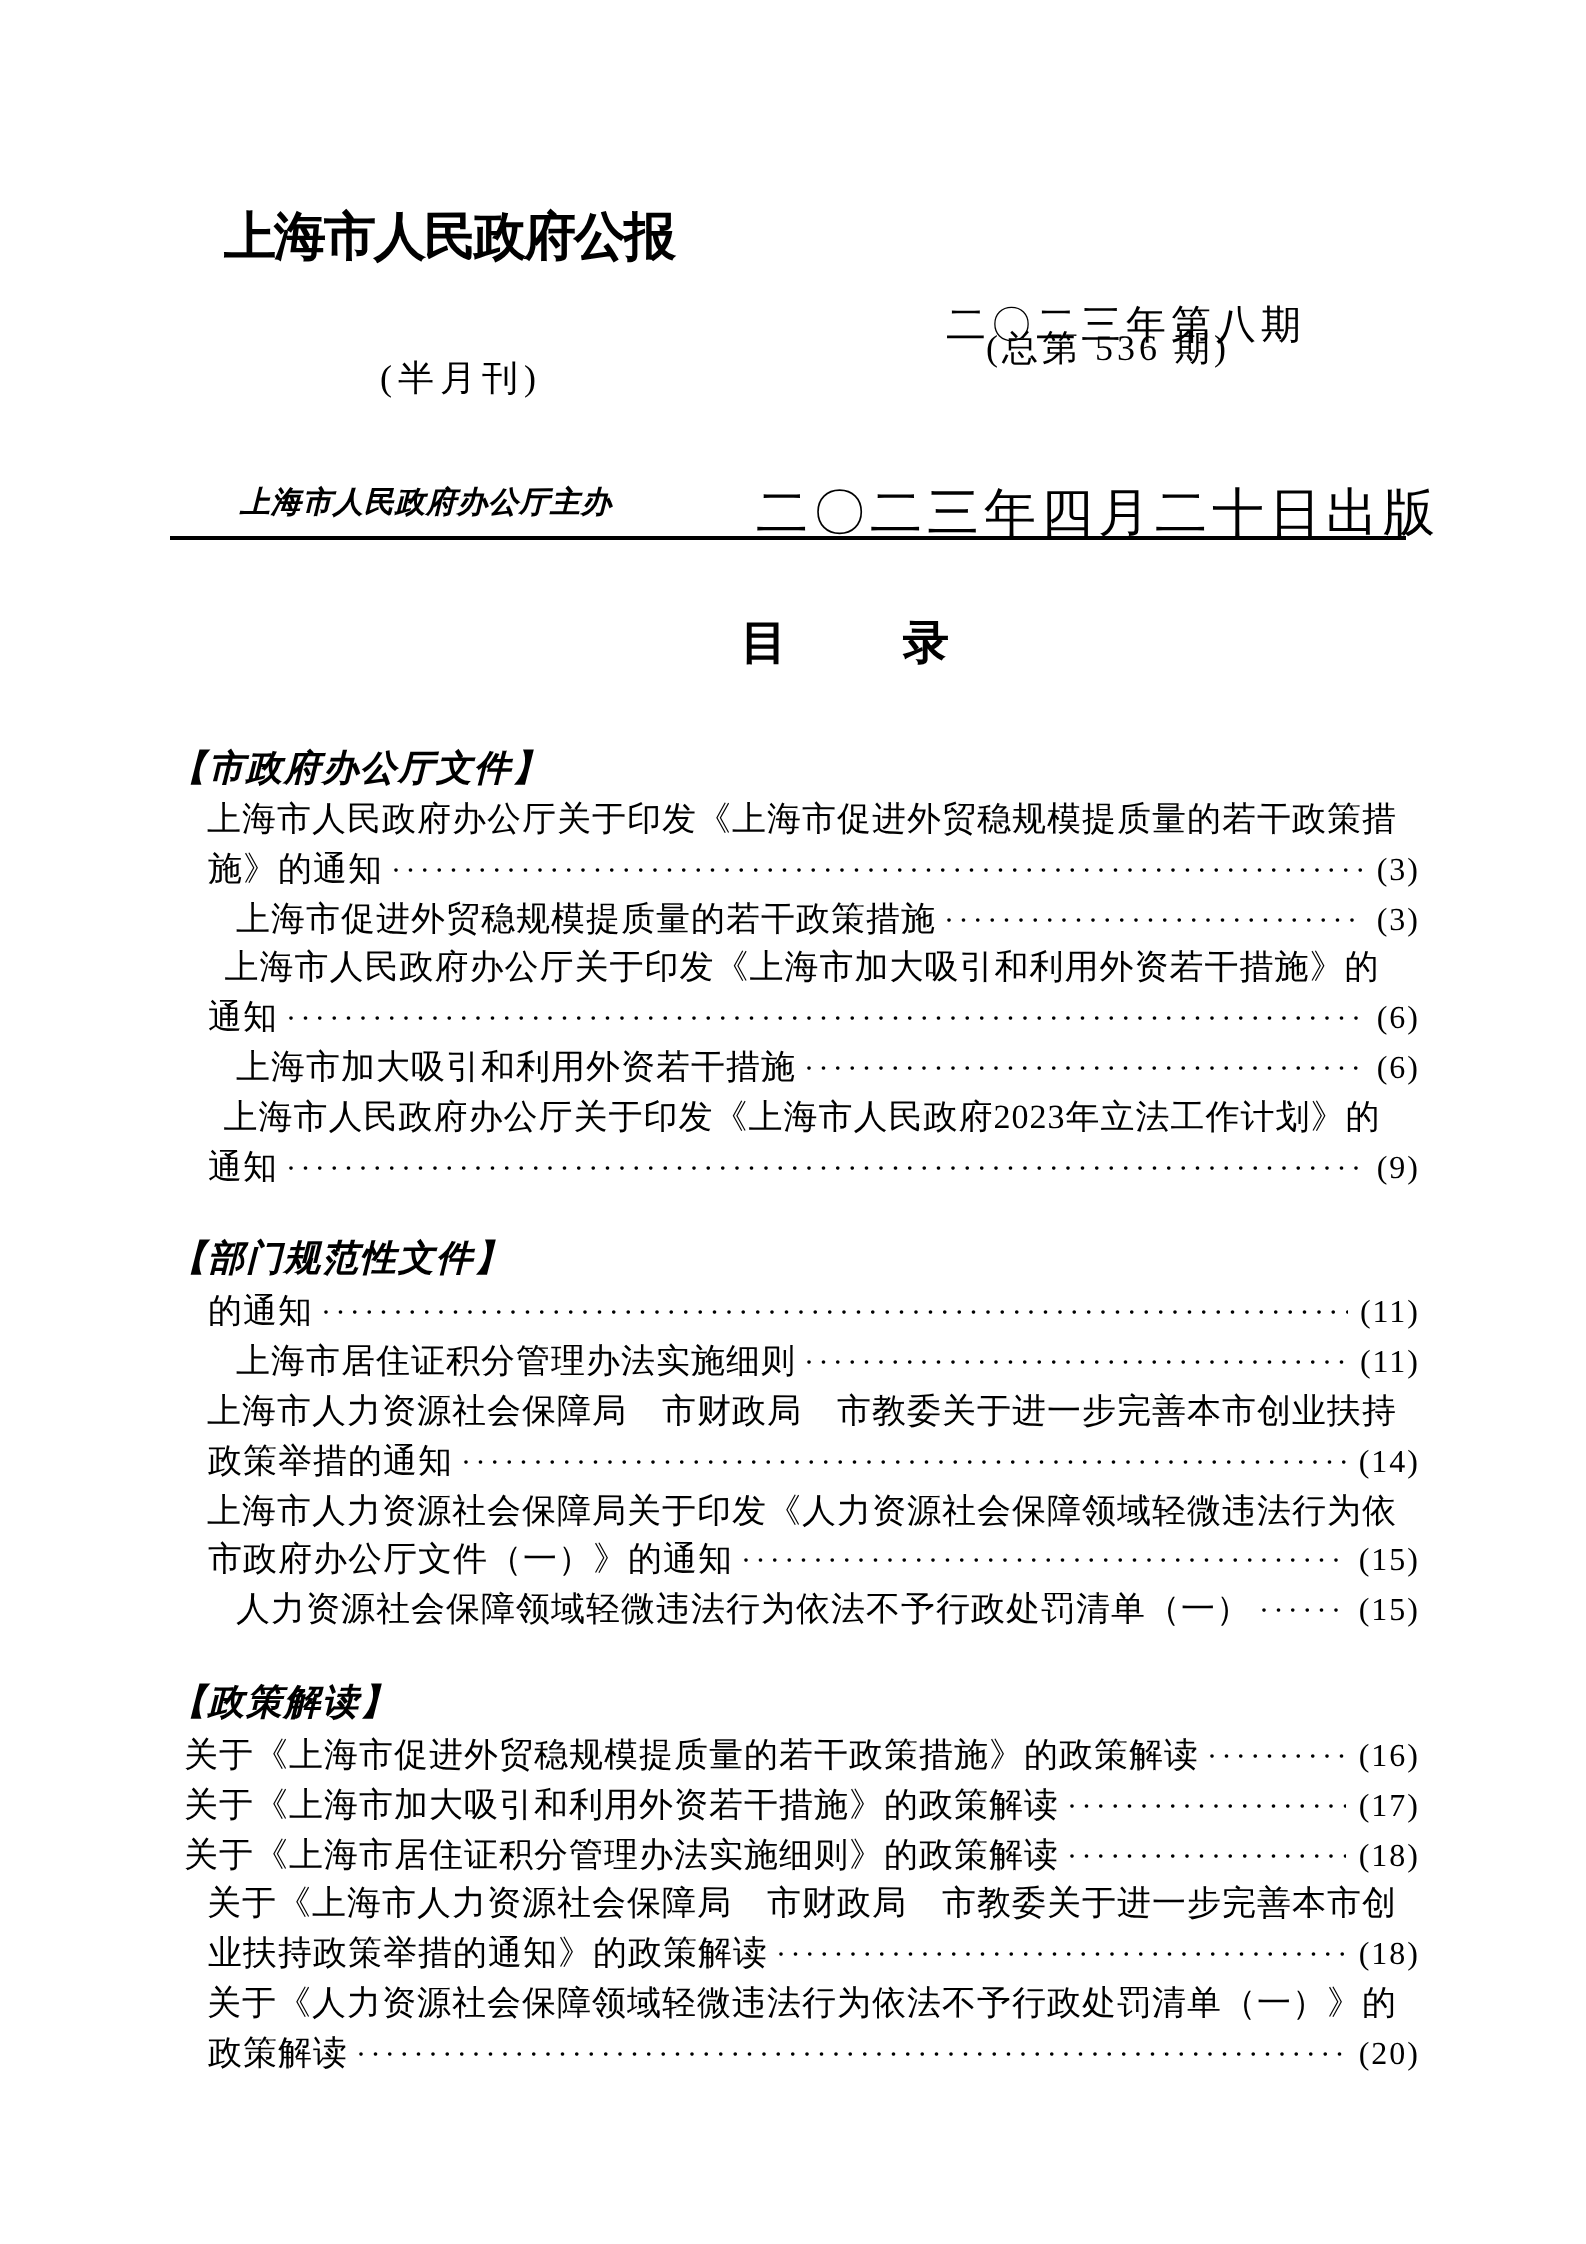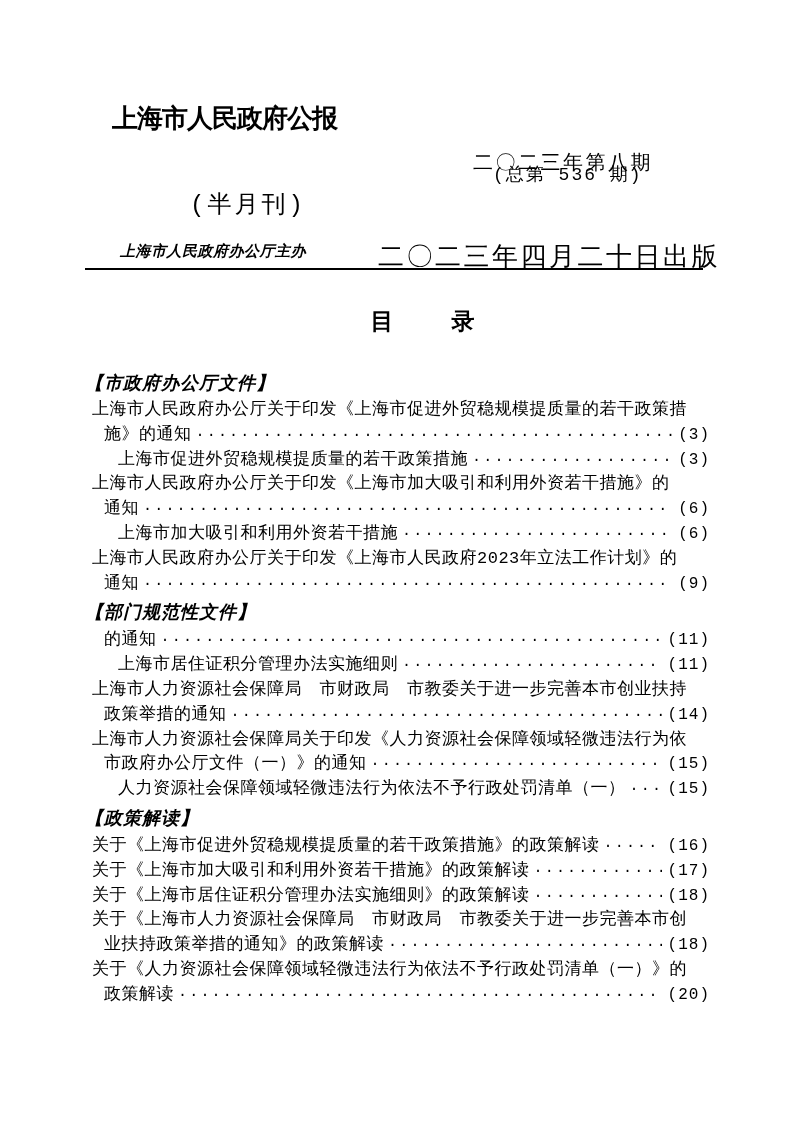--- a/index.html
+++ b/index.html
@@ -1,36 +1,36 @@
 <!DOCTYPE html>
 <html><head>
 <meta charset="utf-8">
 <style>
   html,body{margin:0;padding:0;background:#ffffff;}
   .page{
     position:relative;
     width:793px;height:1122px;
     background:#ffffff;
     color:#000;
-    font-family:Liberation Mono, monospace;
+    font-family:Liberation Serif, serif;
     overflow:hidden;
   }
   
   .m-title{
     position:absolute;left:112px;top:101px;
     font-size:26px;font-weight:900;letter-spacing:-1px;
     white-space:nowrap;
   }
   .m-issue{
     position:absolute;left:473px;top:106px;
     font-size:20px;letter-spacing:2.5px;white-space:nowrap;margin-top:43px;
   }
   .m-freq{
-    position:absolute;left:190px;top:188px;
-    font-size:24px;letter-spacing:3px;white-space:nowrap;
+    position:absolute;left:190px;top:177px;
+    font-size:18px;letter-spacing:3px;white-space:nowrap;
   }
   .m-total{
     position:absolute;left:493px;top:162px;
     font-size:18px;letter-spacing:2px;white-space:nowrap;
   }
   .m-org{
     position:absolute;left:120px;top:242px;
     font-size:15px;letter-spacing:0.5px;font-style:italic;font-weight:bold;
     white-space:nowrap;
   }
@@ -49,28 +49,28 @@
   }
   .toc{
     position:absolute;left:85px;top:370px;width:625px;
     font-size:17px;letter-spacing:0.5px;
   }
   .sec-heading{
     font-weight:bold;font-style:italic;
     font-size:18px;line-height:28px;
     letter-spacing:1px;
   }
-  .sec-heading.later{margin-top:3px;margin-bottom:1px;}
+  .sec-heading.later{margin-top:19px;margin-bottom:1px;}
   .toc-line{
     display:flex;align-items:baseline;
     line-height:24.8px;height:24.8px;
     white-space:nowrap;
   }
   .toc-line .t{flex:0 0 auto;}
-  .toc-line.first{padding-left:7px;}
+  .toc-line.first{padding-left:7px;justify-content:center;}
   .toc-line.cont{padding-left:19px;}
   .toc-line.sub{padding-left:33px;}
   .dots{
     flex:1 1 auto;overflow:hidden;
     letter-spacing:2.2px;font-size:15px;
     margin-left:4px;
     white-space:nowrap;
   }
   .pg{
     flex:0 0 auto;margin-left:6px;

